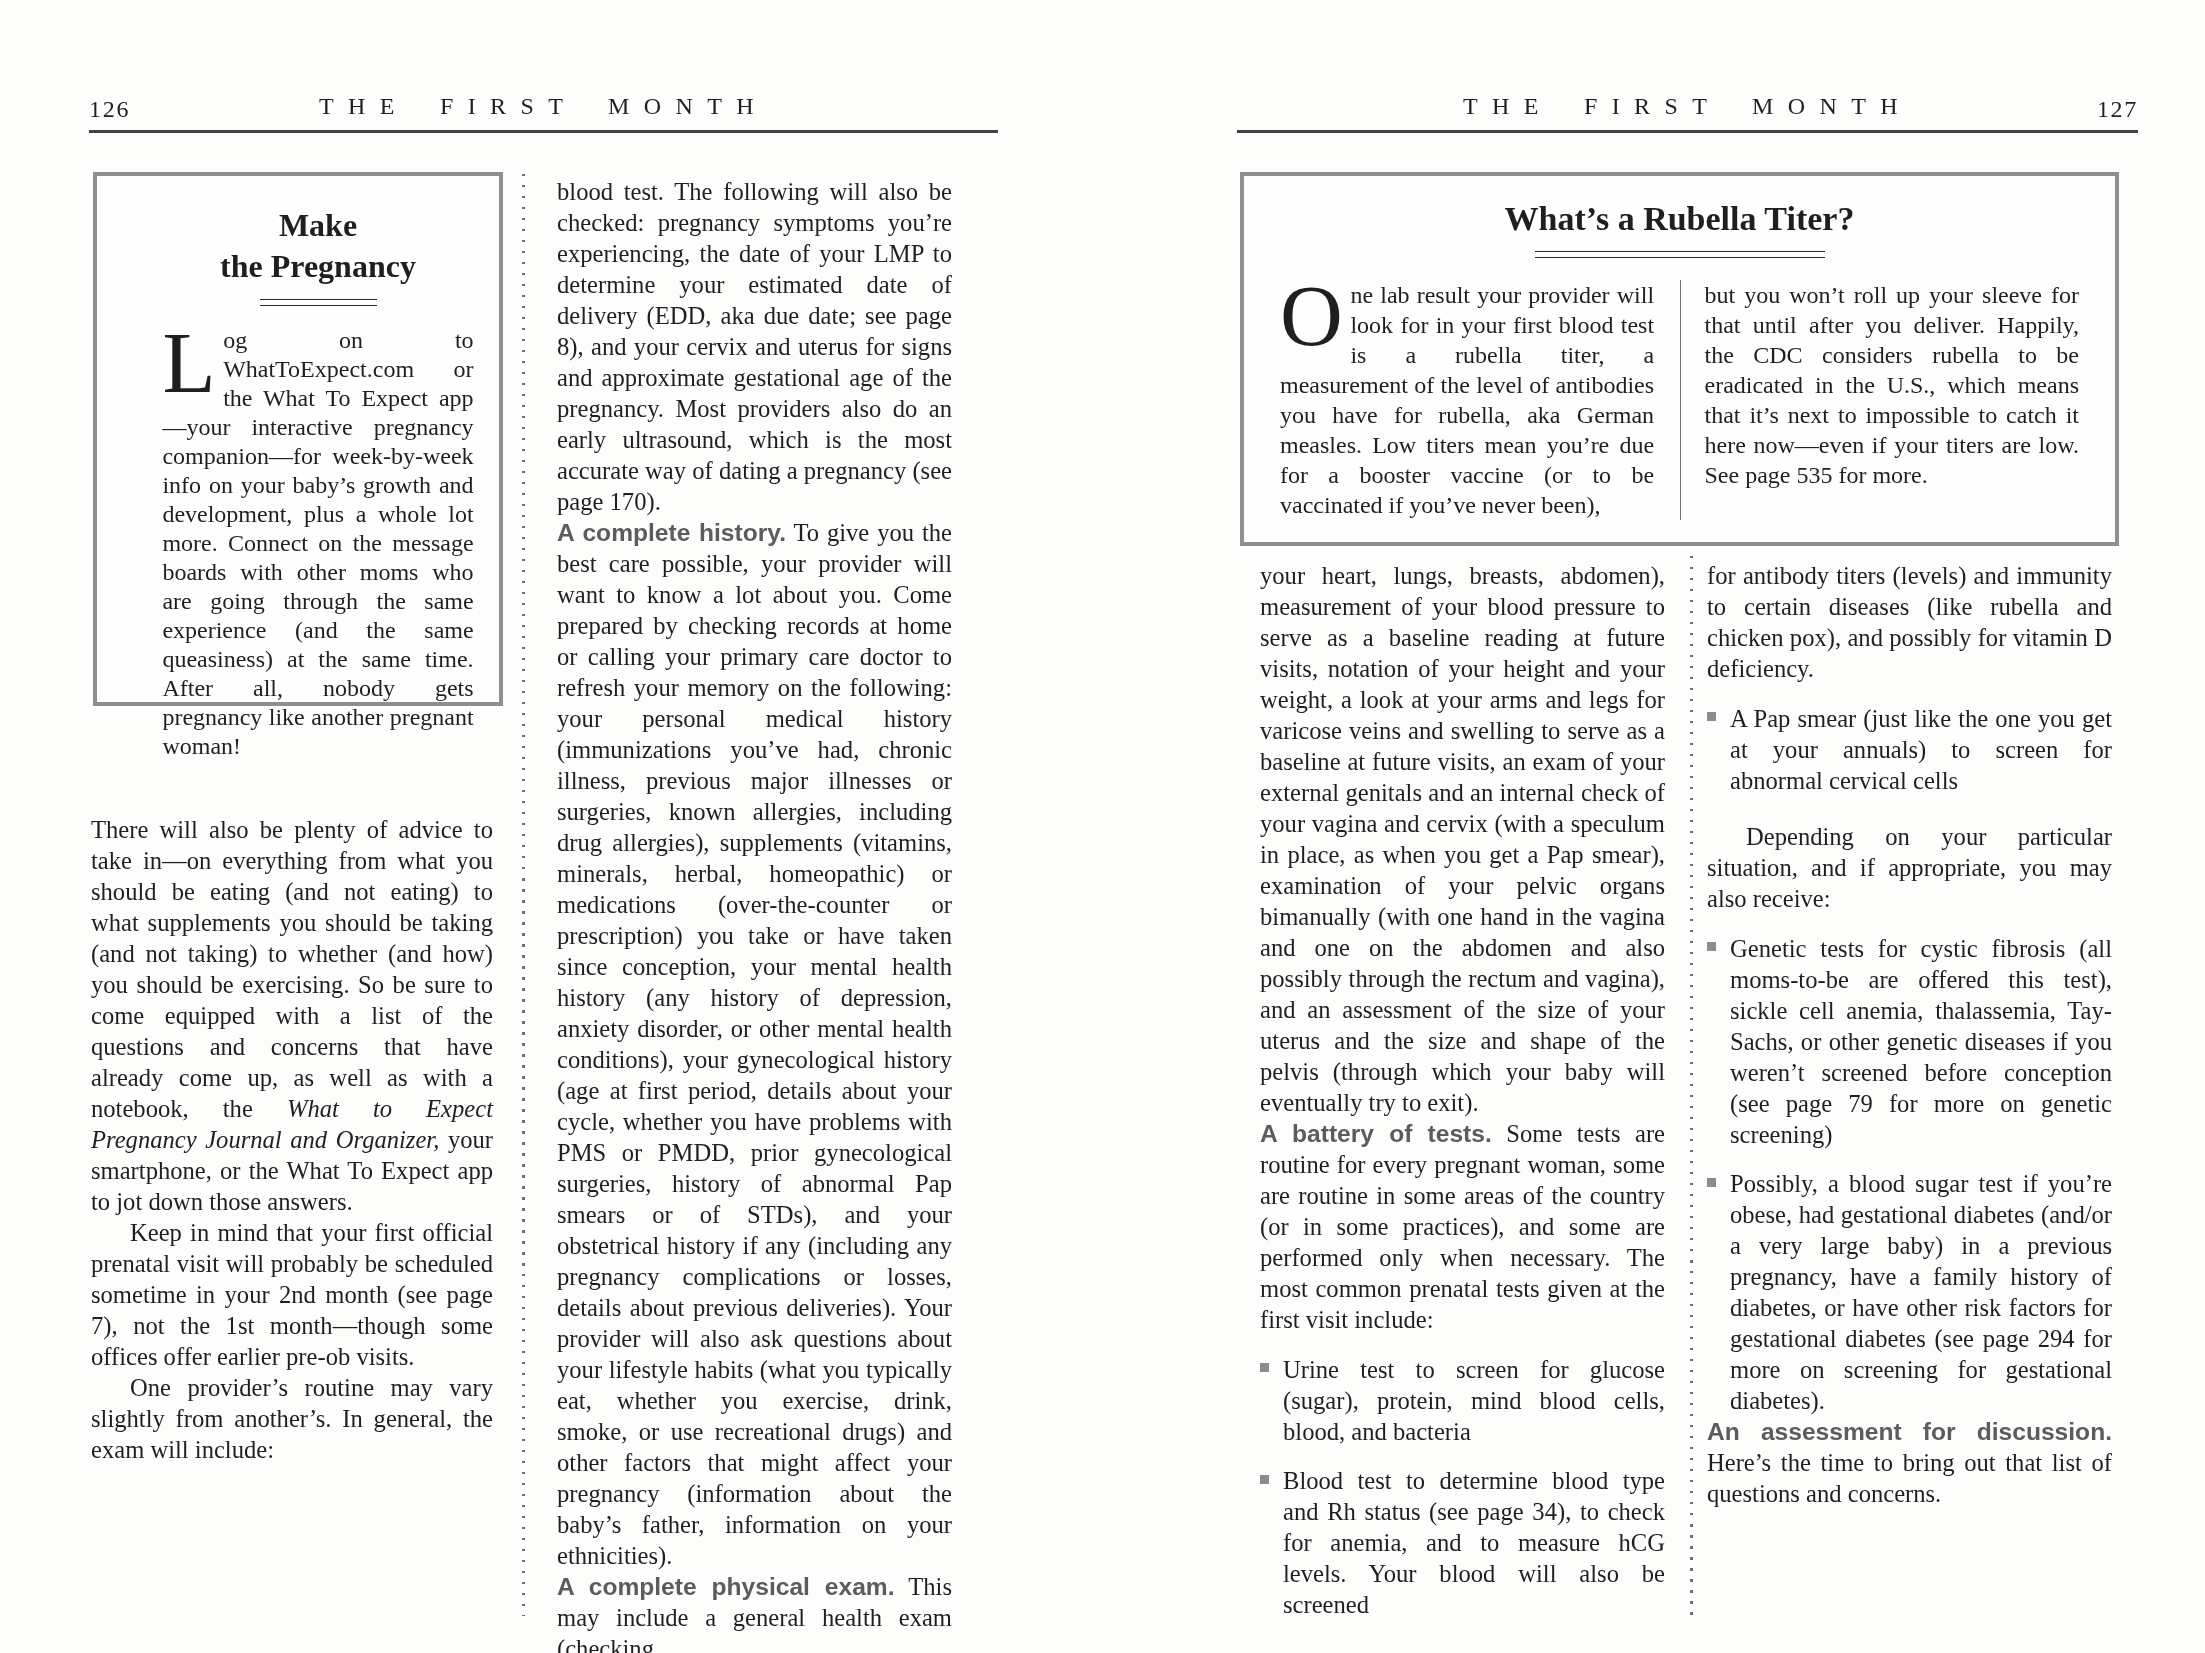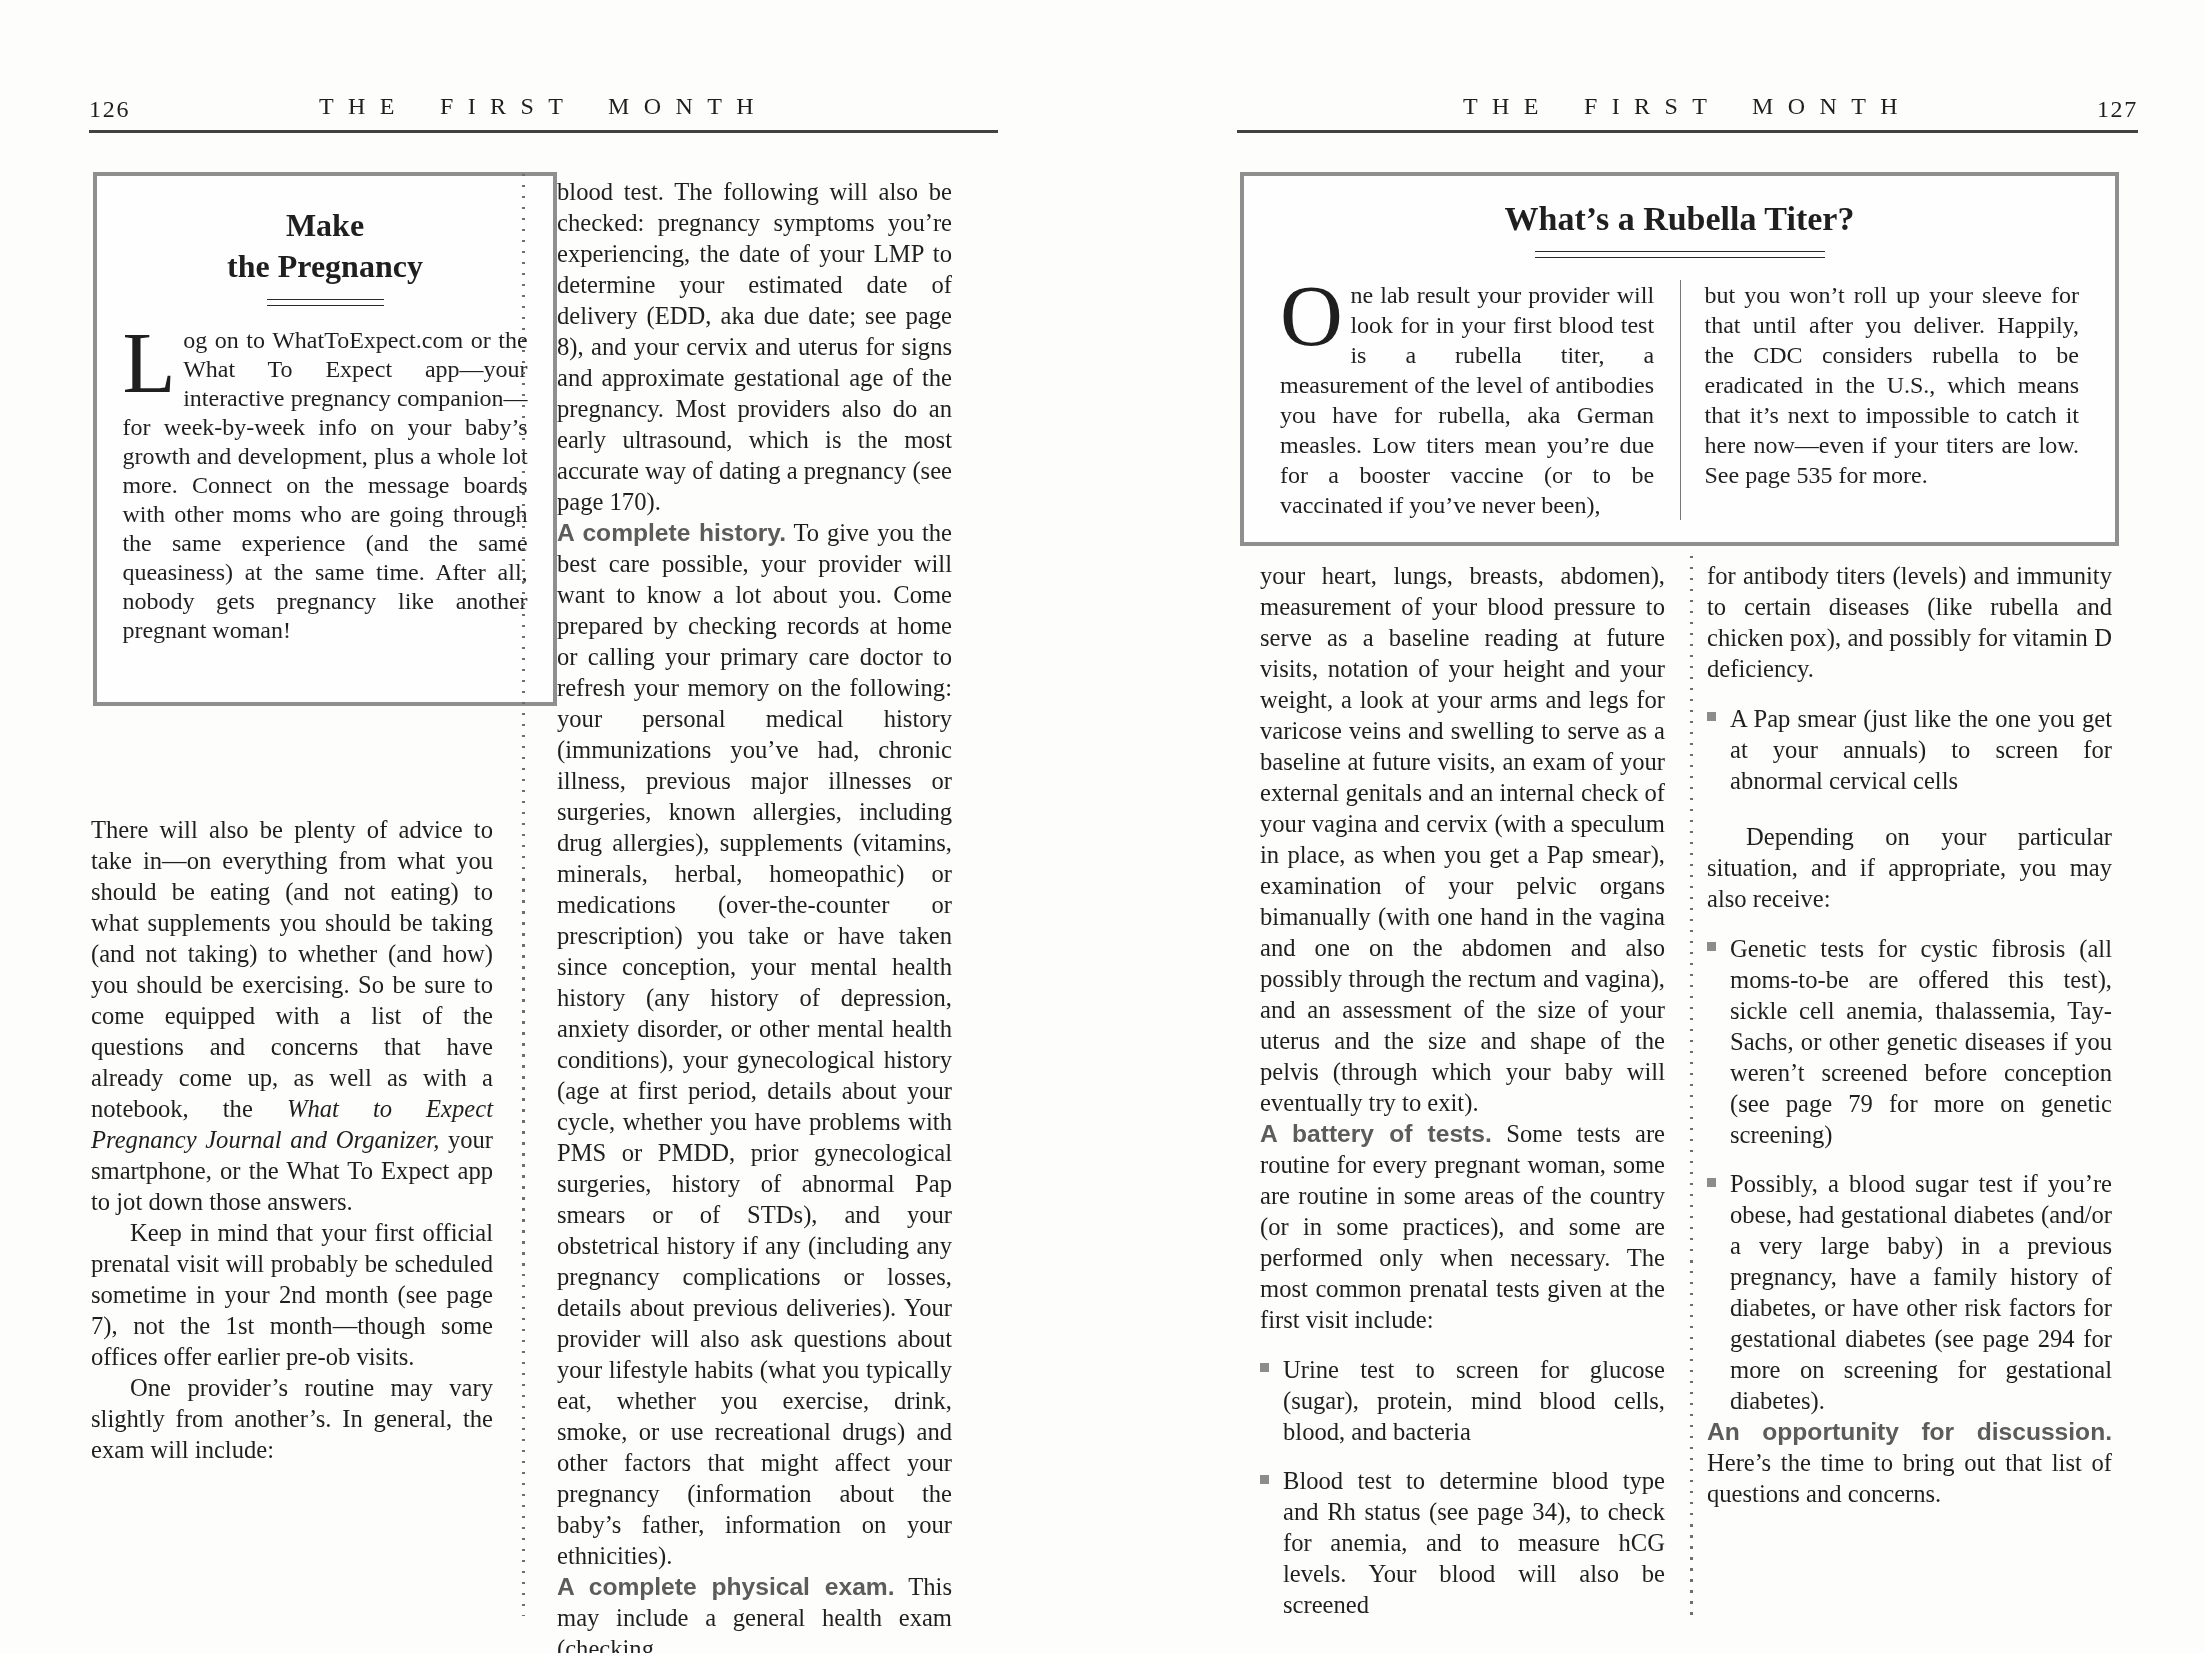--- a/index.html
+++ b/index.html
@@ -48,21 +48,21 @@
   .rbx-col1 { padding-right:25.4px; }
   .rbx-col2 { padding-left:24px; border-left:1.7px solid #777; }
 </style>
 </head>
 <body>
 
 <div class="abs pagenum" style="left:89px; top:96px;">126</div>
 <div class="abs runhead" style="left:89px; top:93px; width:909px;">THE FIRST MONTH</div>
 <div class="abs hrule" style="left:89px; top:130px; width:909px;"></div>
 
-<div class="abs frame" style="left:93px; top:172px; width:464px; height:534px;">
+<div class="abs frame" style="left:93px; top:172px; width:410px; height:534px;padding-left:40px;">
   <div class="boxtitle" style="margin-top:29px;">
     <div>Make</div>
     <div>the Pregnancy</div>
   </div>
   <div class="dblrule" style="width:117px;"></div>
   <div class="boxbody" style="margin:20.4px 25.4px 0;">
     <span class="dropcap">L</span><span>og on to WhatToExpect.com or the What To Expect app—your interactive pregnancy companion—for week-by-week info on your baby’s growth and development, plus a whole lot more. Connect on the message boards with other moms who are going through the same experience (and the same queasiness) at the same time. After all, nobody gets pregnancy like another pregnant woman!</span>
   </div>
 </div>
 
@@ -120,15 +120,15 @@
   </div>
   <p class="ind" style="margin-top:25.4px;">Depending on your particular situation, and if appropriate, you may also receive:</p>
   <div class="bullet">
     <span class="sq"></span>
     <p>Genetic tests for cystic fibrosis (all moms-to-be are offered this test), sickle cell anemia, thalassemia, Tay-Sachs, or other genetic diseases if you weren’t screened before conception (see page 79 for more on genetic screening)</p>
   </div>
   <div class="bullet">
     <span class="sq"></span>
     <p>Possibly, a blood sugar test if you’re obese, had gestational diabetes (and/or a very large baby) in a previous pregnancy, have a family history of diabetes, or have other risk factors for gestational diabetes (see page 294 for more on screening for gestational diabetes).</p>
   </div>
-  <p class="mt"><span class="lead">An opportunity for discussion.</span><span> Here’s the time to bring out that list of questions and concerns.</span></p>
+  <p class="mt"><span class="lead">An assessment for discussion.</span><span> Here’s the time to bring out that list of questions and concerns.</span></p>
 </div>
 
 
 </body></html>

